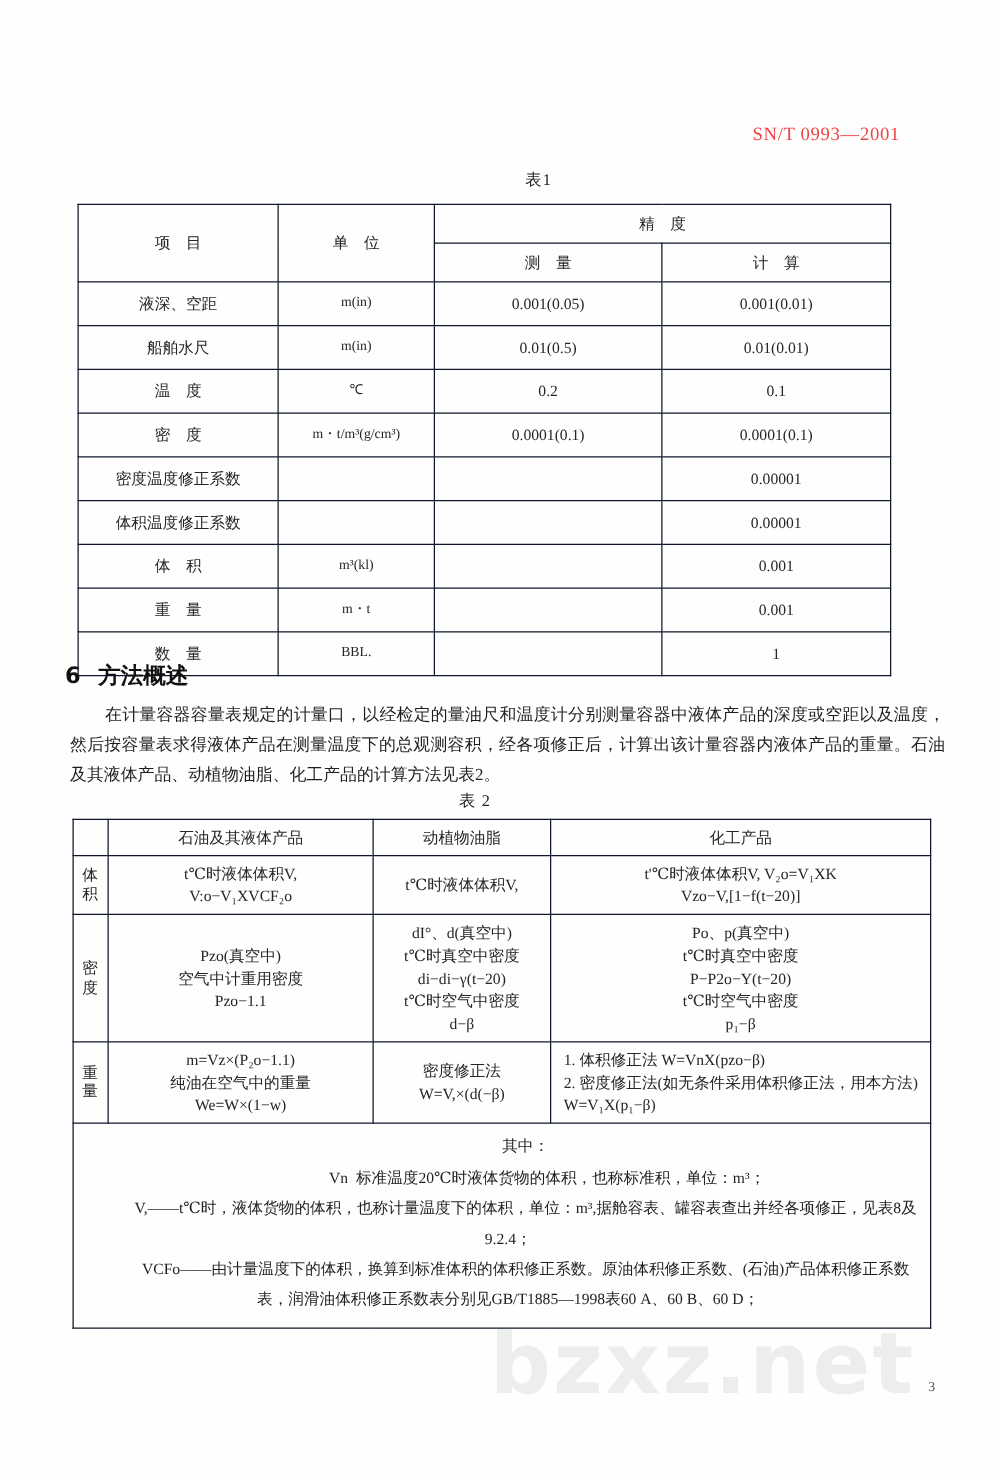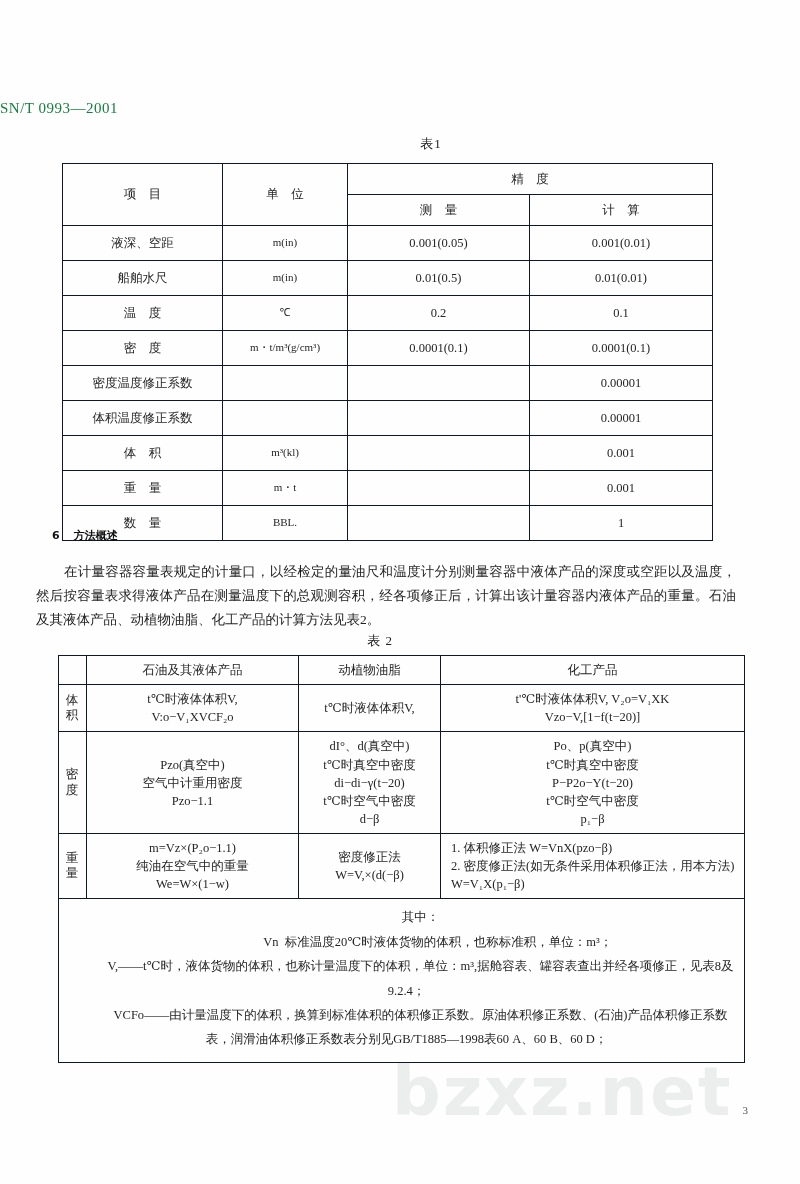--- a/index.html
+++ b/index.html
@@ -33,24 +33,24 @@
     white-space: nowrap;
     user-select: none;
     z-index: 0;
   }
   
   .doc-code {
     position: absolute;
     top: 100px;
     left: 0;
     width: 720px;
-    text-align: left;
+    text-align: right;
     font-size: 15px;
     letter-spacing: 0.5px;
-    color: #15803d;
+    color: #ef4444;
   }
   .table-caption {
     text-align: center;
     font-size: 13px;
     color: #222;
     letter-spacing: 1px;
   }
   #caption1 {
     position: absolute;
     top: 135px;
@@ -87,27 +87,27 @@
   .t1-c3 { width: 182px; }
   .t1-c4 { width: 183px; }
   .unit { font-size: 11px; font-family: "Liberation Serif", serif; }
   
   #sec6 {
     position: absolute;
     left: 52px;
     top: 528px;
     font-family: "DejaVu Sans", sans-serif;
     font-weight: bold;
-    font-size: 11px;
+    font-size: 18px;
     color: #111;
   }
   #sec6 .num { margin-right: 14px; }
   #body6 {
     position: absolute;
-    left: 36px;
+    left: 56px;
     top: 560px;
     width: 700px;
     font-size: 13.5px;
     line-height: 1.78;
     text-align: justify;
     text-indent: 28px;
     color: #1f1f1f;
   }
   #caption2 {
     position: absolute;

